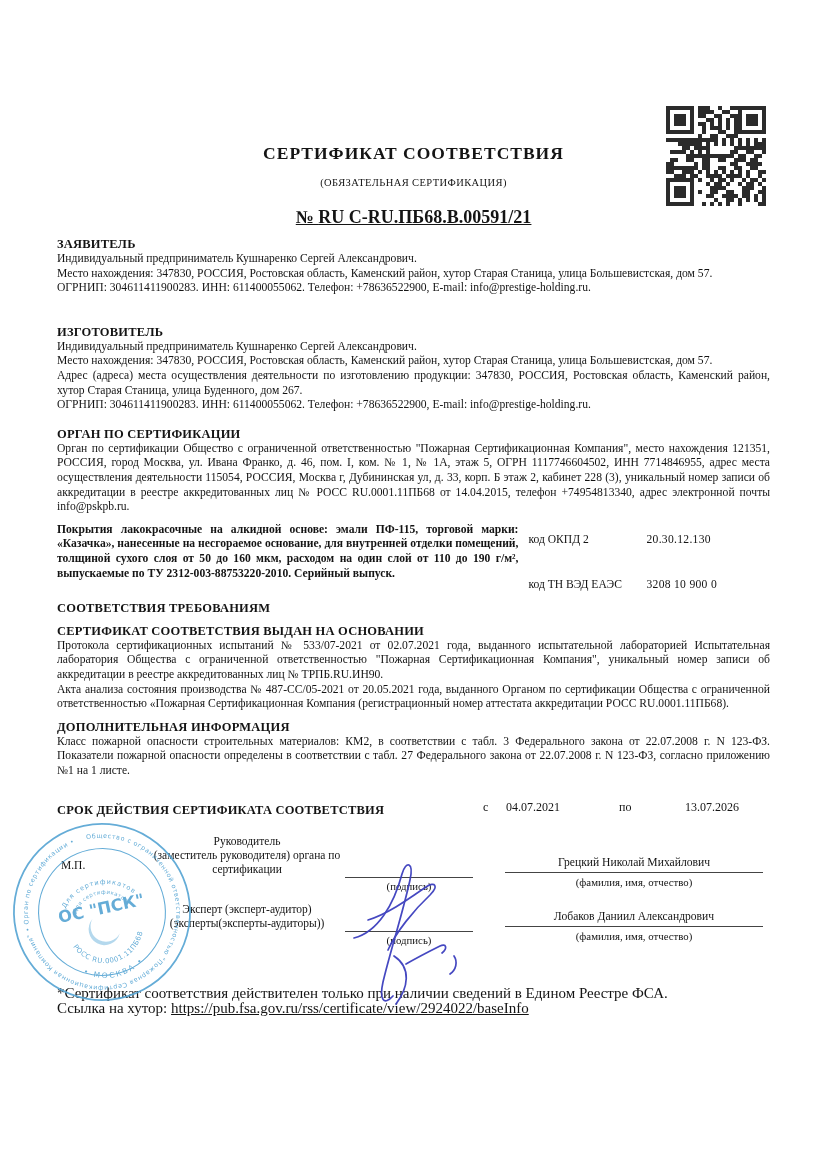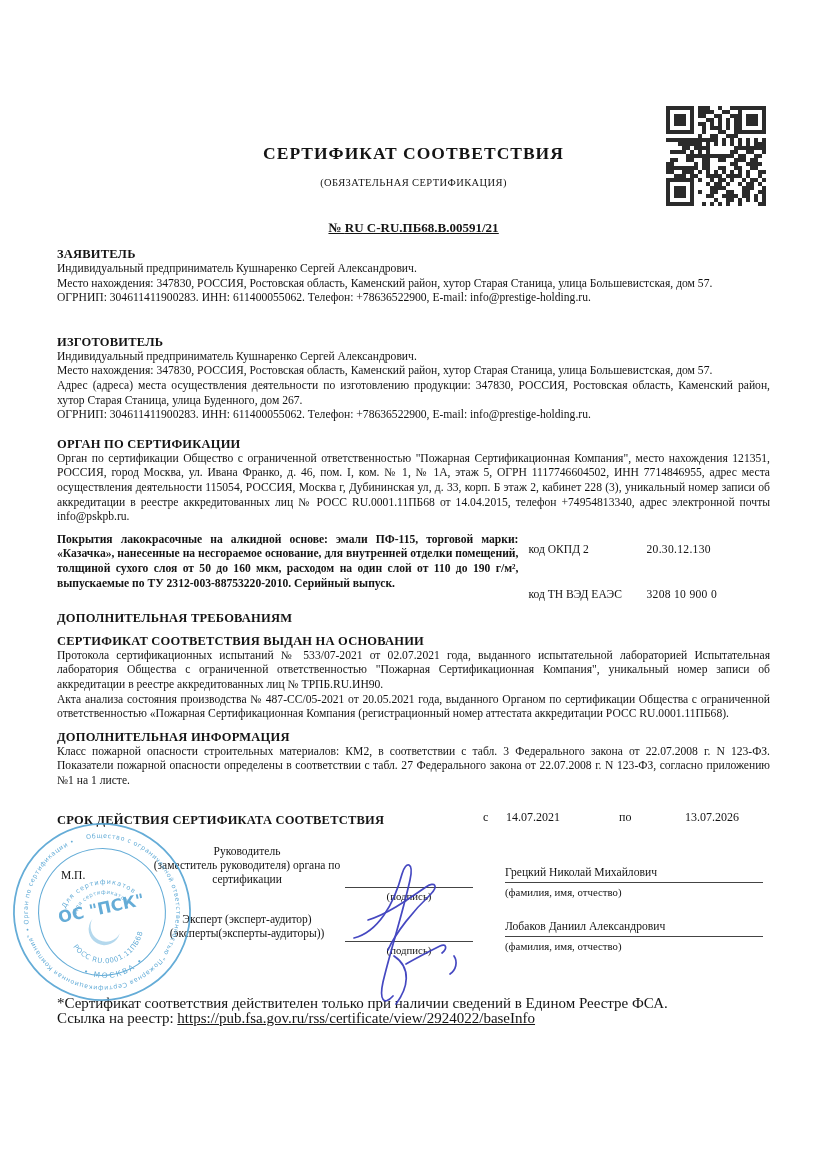--- a/index.html
+++ b/index.html
@@ -1,40 +1,40 @@
 <!DOCTYPE html>
 <html><head>
 <meta charset="utf-8">
 <style>
   html,body{margin:0;padding:0;background:#e8e8e8;}
   .page{position:relative;width:827px;height:1169px;background:#ffffff;margin:0 auto;overflow:hidden;
         font-family:"Liberation Serif","DejaVu Serif",serif;color:#141414;}
   .content{padding:143px 57px 0 57px;}
   .doc-title{text-align:center;font-size:17.5px;font-weight:bold;letter-spacing:1px;line-height:20px;}
   .doc-sub{text-align:center;font-size:10.5px;letter-spacing:.4px;margin-top:13px;line-height:13px;}
-  .doc-num{text-align:center;font-size:13px;font-weight:bold;margin-top:30px;line-height:17px;text-decoration:underline;}
+  .doc-num{text-align:center;font-size:18px;font-weight:bold;margin-top:20px;line-height:17px;text-decoration:underline;}
   .doc-num .num{text-decoration:underline;}
   .sec-h{font-weight:bold;font-size:12.5px;line-height:15px;letter-spacing:.2px;}
   .sec-body{font-size:11.6px;line-height:14.6px;text-align:justify;}
   .sec-body div{min-height:14px;}
   .prod-row{display:flex;}
   .prod-desc{width:468px;font-weight:bold;}
   .prod-codes{width:245px;margin-left:10px;font-size:11.6px;}
   .code-line{display:flex;}
   .code-label{width:118px;flex:none;}
   .code-value{letter-spacing:.3px;}
   .validity-row{position:relative;height:16px;}
   .validity-row .sec-h{display:inline;}
   .validity-row span.abs{position:absolute;top:0;font-size:12px;}
   .sign-block{position:relative;height:138px;margin-top:14px;font-size:11.5px;line-height:14px;}
   .sign-block .mp{position:absolute;left:4px;top:28px;}
   .role{position:absolute;text-align:center;width:280px;left:50px;}
   .sigline{position:absolute;width:128px;border-bottom:1px solid #444;height:1px;}
   .sigcap{position:absolute;width:128px;text-align:center;font-size:10.8px;}
-  .namebox{position:absolute;left:448px;width:258px;}
+  .namebox{position:absolute;left:448px;width:258px;text-align:center;}
   .namebox .nm{border-bottom:1px solid #444;padding-bottom:2px;font-size:11.6px;}
   .namebox .cap{font-size:10.8px;margin-top:2px;}
   .footer{margin-top:18px;font-size:15px;line-height:15px;}
   .footer a{color:#141414;text-decoration:underline;cursor:pointer;}
   .qr-wrap{position:absolute;left:660px;top:100px;width:112px;height:112px;background:#fff;}
   .stamp{position:absolute;left:8px;top:818px;width:188px;height:188px;transform:rotate(-12deg);opacity:.92;pointer-events:none;}
   .ink{position:absolute;left:336px;top:860px;width:160px;height:150px;pointer-events:none;}
 </style>
 </head>
 <body>
@@ -433,40 +433,40 @@
           </div>
           <div class="code-line" style="margin-top:32px">
             <span class="code-label">код ТН ВЭД ЕАЭС</span>
             <span class="code-value">3208 10 900 0</span>
           </div>
         </div>
       </div>
     </div>
 
     <div class="sec" style="margin-top:10px">
-      <div class="sec-h">ДОПОЛНИТЕЛЬНАЯ ТРЕБОВАНИЯМ</div>
+      <div class="sec-h">СООТВЕТСТВИЯ ТРЕБОВАНИЯМ</div>
     </div>
 
     <div class="sec" style="margin-top:8px">
       <div class="sec-h">СЕРТИФИКАТ СООТВЕТСТВИЯ ВЫДАН НА ОСНОВАНИИ</div>
       <div class="sec-body">
         <div>Протокола сертификационных испытаний № 533/07-2021 от 02.07.2021 года, выданного испытательной лабораторией Испытательная лаборатория Общества с ограниченной ответственностью "Пожарная Сертификационная Компания", уникальный номер записи об аккредитации в реестре аккредитованных лиц № ТРПБ.RU.ИН90.</div>
         <div>Акта анализа состояния производства № 487-СС/05-2021 от 20.05.2021 года, выданного Органом по сертификации Общества с ограниченной ответственностью «Пожарная Сертификационная Компания (регистрационный номер аттестата аккредитации РОСС RU.0001.11ПБ68).</div>
       </div>
     </div>
 
     <div class="sec" style="margin-top:8px">
       <div class="sec-h">ДОПОЛНИТЕЛЬНАЯ ИНФОРМАЦИЯ</div>
       <div class="sec-body">Класс пожарной опасности строительных материалов: КМ2, в соответствии с табл. 3 Федерального закона от 22.07.2008 г. N 123-ФЗ. Показатели пожарной опасности определены в соответствии с табл. 27 Федерального закона от 22.07.2008 г. N 123-ФЗ, согласно приложению №1 на 1 листе.</div>
     </div>
 
     <div class="validity-row" style="margin-top:22px">
       <span class="sec-h">СРОК ДЕЙСТВИЯ СЕРТИФИКАТА СООТВЕТСТВИЯ</span>
       <span class="abs" style="left:426px">с</span>
-      <span class="abs" style="left:449px">14.07.2021</span>
+      <span class="abs" style="left:449px">04.07.2021</span>
       <span class="abs" style="left:562px">по</span>
       <span class="abs" style="left:628px">13.07.2026</span>
     </div>
 
     <div class="sign-block">
       <div class="mp">М.П.</div>
       <div class="role" style="top:4px">
         <div>Руководитель</div>
         <div>(заместитель руководителя) органа по</div>
         <div>сертификации</div>
@@ -484,21 +484,21 @@
       <div class="sigline" style="left:288px;top:100px"></div>
       <div class="sigcap" style="left:288px;top:103px">(подпись)</div>
       <div class="namebox" style="top:80px">
         <div class="nm">Лобаков Даниил Александрович</div>
         <div class="cap">(фамилия, имя, отчество)</div>
       </div>
     </div>
 
     <div class="footer">
       <div>*Сертификат соответствия действителен только при наличии сведений в Едином Реестре ФСА.</div>
-      <div><span>Ссылка на реестр: </span><a>https://pub.fsa.gov.ru/rss/certificate/view/2924022/baseInfo</a></div>
+      <div><span>Ссылка на хутор: </span><a>https://pub.fsa.gov.ru/rss/certificate/view/2924022/baseInfo</a></div>
     </div>
 
   </div>
 
   <div class="stamp">
     <svg width="188" height="188" viewBox="0 0 190 190">
       <defs>
         <path id="arcOuter" d="M95,20 a75,75 0 1,1 -0.02,0"></path>
         <path id="arcInTop" d="M49,113 A46,46 0 0,1 141,113"></path>
         <path id="arcInTop2" d="M64,108 A31,31 0 0,1 126,108"></path>

